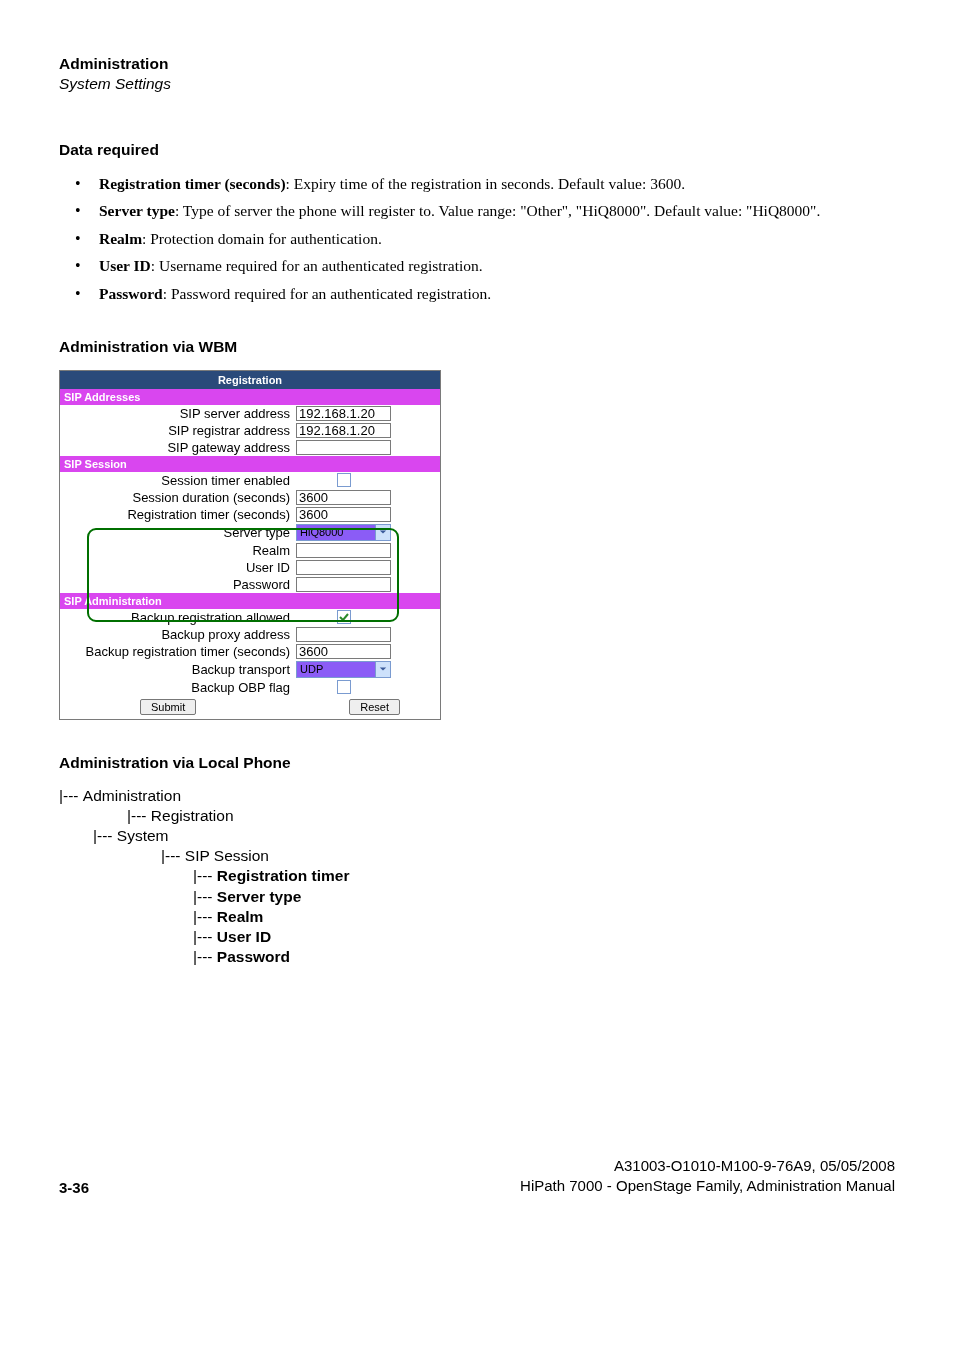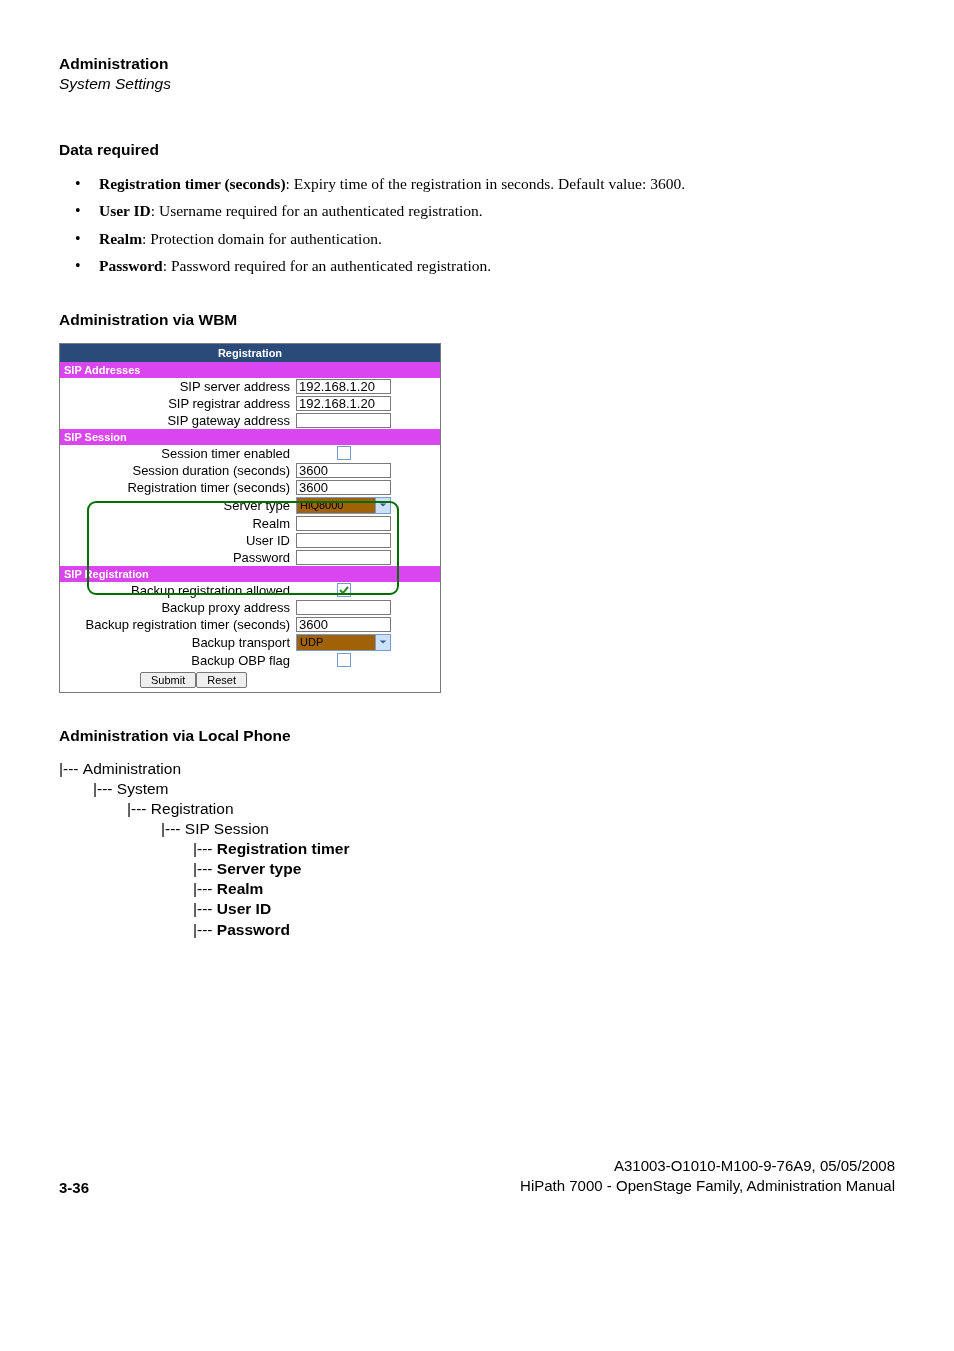--- a/index.html
+++ b/index.html
@@ -72,21 +72,21 @@
     border: 1px solid #7a7a7a;
     background: #fff;
     font-size: 13px;
     padding: 0 2px;
     box-sizing: border-box;
   }
   .wbm-select {
     height: 17px;
     width: 95px;
     border: 1px solid #7a9bd0;
-    background: #a16207;
+    background: #8b5cf6;
     font-size: 11px;
     box-sizing: border-box;
     display: inline-flex;
     align-items: center;
     justify-content: space-between;
     padding: 0 0 0 3px;
   }
   .wbm-select-arrow {
     width: 14px; height: 15px;
     background: #cde1fb;
@@ -101,21 +101,21 @@
   }
   .wbm-check {
     width: 12px; height: 12px;
     border: 1px solid #7a9bd0;
     background: #fff;
     display: inline-flex; align-items: center; justify-content: center;
   }
   .wbm-check.checked svg { width: 10px; height: 10px; }
   .wbm-button-row {
     display: flex;
-    justify-content: flex-start;
+    justify-content: space-between;
     padding: 3px 40px 4px 80px;
     background: #fff;
   }
   .wbm-button {
     border: 1px solid #777;
     background: #efefef;
     font-size: 11px;
     padding: 1px 10px;
     border-radius: 2px;
   }
@@ -159,24 +159,27 @@
   <div class="header-title">Administration</div>
   <div class="header-subtitle">System Settings</div>
 
   <div class="section-head">Data required</div>
 
   <ul class="bullets">
     <li>
       <span class="bold">Registration timer (seconds)</span><span>: Expiry time of the registration in seconds. Default value: 3600.</span>
     </li>
     <li>
+      <span class="bold">Server type</span><span>: Type of server the phone will register to. Value range: "Other", "HiQ8000". Default value: "HiQ8000".</span>
+    </li>
+    <li>
+      <span class="bold">Realm</span><span>: Protection domain for authentication.</span>
+    </li>
+    <li>
       <span class="bold">User ID</span><span>: Username required for an authenticated registration.</span>
-    </li>
-    <li>
-      <span class="bold">Realm</span><span>: Protection domain for authentication.</span>
     </li>
     <li>
       <span class="bold">Password</span><span>: Password required for an authenticated registration.</span>
     </li>
   </ul>
 
   <div class="section-head gap-top">Administration via WBM</div>
 
   <div style="position:relative;">
     <div class="wbm-panel">
@@ -228,21 +231,21 @@
       </div>
       <div class="wbm-row">
         <div class="wbm-label">User ID</div>
         <input class="wbm-input" value="" style="">
       </div>
       <div class="wbm-row">
         <div class="wbm-label">Password</div>
         <input class="wbm-input" value="" style="">
       </div>
 
-      <div class="wbm-section">SIP Registration</div>
+      <div class="wbm-section">SIP Administration</div>
       <div class="wbm-row">
         <div class="wbm-label">Backup registration allowed</div>
         <div class="wbm-check-cell">
             <span class="wbm-check checked">
           <svg viewBox="0 0 10 10">
                 <path d="M1 5 L4 8 L9 2" stroke="#2a8a2a" stroke-width="2" fill="none"></path>
               </svg>
         </span>
           </div>
       </div>
@@ -278,22 +281,22 @@
       </div>
     </div>
 
     <div class="highlight-box" style="left:28px; top:158px; width:308px; height:90px;"></div>
   </div>
 
   <div class="section-head gap-top">Administration via Local Phone</div>
 
   <div class="tree">
     <div class="tree-row"><span class="tree-prefix">|--- </span><span>Administration</span></div>
+    <div class="tree-row" style="padding-left:68px;"><span class="tree-prefix">|--- </span><span>Registration</span></div>
     <div class="tree-row" style="padding-left:34px;"><span class="tree-prefix">|--- </span><span>System</span></div>
-    <div class="tree-row" style="padding-left:68px;"><span class="tree-prefix">|--- </span><span>Registration</span></div>
     <div class="tree-row" style="padding-left:102px;"><span class="tree-prefix">|--- </span><span>SIP Session</span></div>
     <div class="tree-row" style="padding-left:134px;"><span class="tree-prefix">|--- </span><span class="bold-node">Registration timer</span></div>
     <div class="tree-row" style="padding-left:134px;"><span class="tree-prefix">|--- </span><span class="bold-node">Server type</span></div>
     <div class="tree-row" style="padding-left:134px;"><span class="tree-prefix">|--- </span><span class="bold-node">Realm</span></div>
     <div class="tree-row" style="padding-left:134px;"><span class="tree-prefix">|--- </span><span class="bold-node">User ID</span></div>
     <div class="tree-row" style="padding-left:134px;"><span class="tree-prefix">|--- </span><span class="bold-node">Password</span></div>
   </div>
 
 </div>
 

